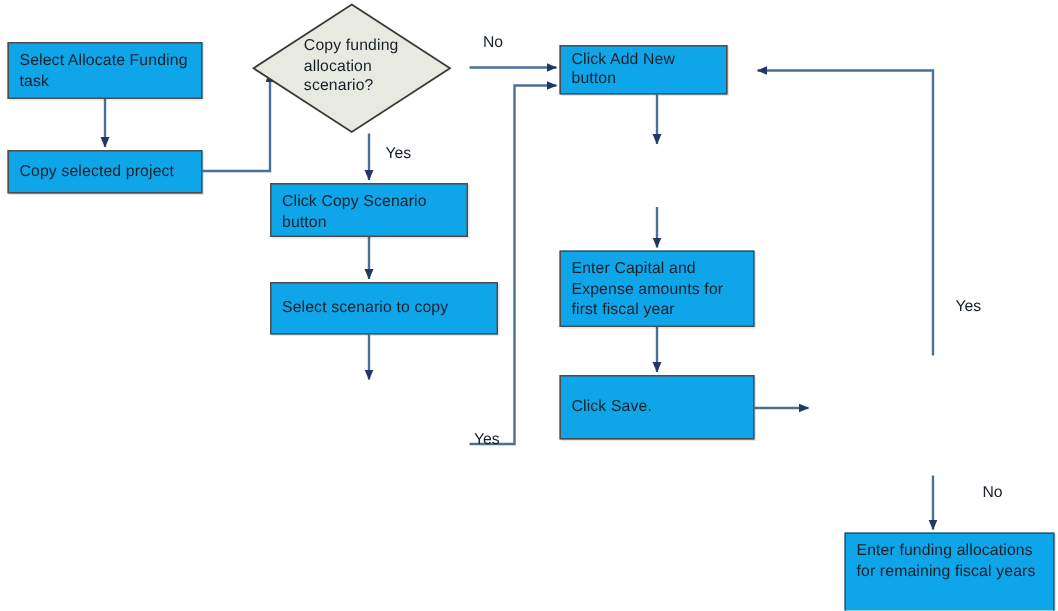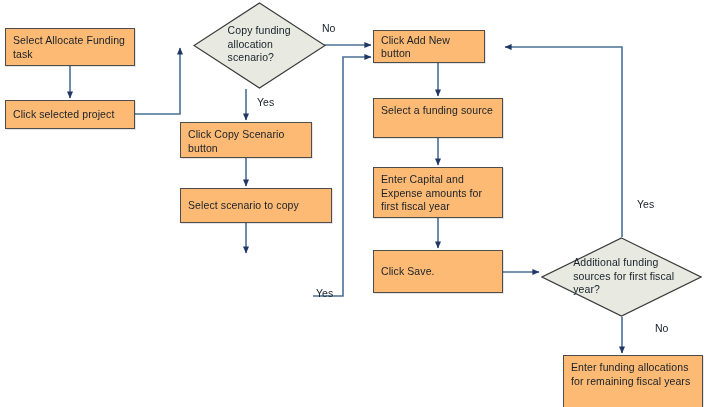--- a/index.html
+++ b/index.html
@@ -7,21 +7,21 @@
     width:705px;height:407px;background:#ffffff;
     font-family:"Liberation Sans", sans-serif;
     overflow:hidden;
   }
   #canvas{position:relative;width:705px;height:407px;}
   svg#edges{position:absolute;left:0;top:0;width:705px;height:407px;}
 
   .node{position:absolute;box-sizing:border-box;}
 
   .proc{
-    background:#fdba74;
+    background:#0ea5e9;
     border:1px solid #4d4d4d;
     box-shadow:1px 1px 0 rgba(0,0,0,0.10);
   }
   .proc .txt{
     position:absolute;left:7px;right:4px;top:5px;
     font-size:10.5px;line-height:13.5px;color:#17202a;
     letter-spacing:.1px;
   }
   .proc.vcenter .txt{top:50%;transform:translateY(-50%);}
 
@@ -81,65 +81,56 @@
 
       <path d="M622,317 L622,353" marker-end="url(#ah)"></path>
     </g>
   </svg>
 
   <div class="node proc" style="left:5px;top:28px;width:130px;height:38px;">
     <div class="txt">Select Allocate Funding task</div>
   </div>
 
   <div class="node proc vcenter" style="left:5px;top:100px;width:130px;height:29px;">
-    <div class="txt">Click selected project</div>
+    <div class="txt">Copy selected project</div>
   </div>
 
   <div class="node proc" style="left:180px;top:122px;width:132px;height:36px;padding-left:37px;">
     <div class="txt">Click Copy Scenario button</div>
   </div>
 
   <div class="node proc vcenter" style="left:180px;top:188px;width:152px;height:35px;">
     <div class="txt">Select scenario to copy</div>
   </div>
 
   <div class="node proc vcenter" style="left:373px;top:30px;width:112px;height:33px;">
     <div class="txt">Click Add New button</div>
   </div>
 
-  <div class="node proc" style="left:373px;top:98px;width:130px;height:40px;">
-    <div class="txt">Select a funding source</div>
-  </div>
 
   <div class="node proc" style="left:373px;top:167px;width:130px;height:51px;">
     <div class="txt">Enter Capital and Expense amounts for first fiscal year</div>
   </div>
 
   <div class="node proc vcenter" style="left:373px;top:250px;width:130px;height:43px;">
     <div class="txt">Click Save.</div>
   </div>
 
   <div class="node proc" style="left:563px;top:355px;width:140px;height:57px;">
     <div class="txt">Enter funding allocations for remaining fiscal years</div>
   </div>
 
-  <div class="node dec" style="left:193px;top:2px;width:133px;height:87px;">
+  <div class="node dec" style="left:168px;top:2px;width:133px;height:87px;">
     <svg class="shape" viewBox="0 0 133 87" preserveAspectRatio="none">
       <polygon points="66.5,1 132,43.5 66.5,86 1,43.5" fill="#e8e9e0" stroke="#3a3a3a" stroke-width="1.2"></polygon>
     </svg>
     <div class="txt" style="top:22px;">Copy funding allocation scenario?</div>
   </div>
 
 
-  <div class="node dec" style="left:541px;top:237px;width:161px;height:80px;">
-    <svg class="shape" viewBox="0 0 161 80" preserveAspectRatio="none">
-      <polygon points="80.5,1 160,40 80.5,79 1,40" fill="#e8e9e0" stroke="#3a3a3a" stroke-width="1.2"></polygon>
-    </svg>
-    <div class="txt" style="top:19px;left:20%;right:10%;">Additional funding sources for first fiscal year?</div>
-  </div>
 
   <div class="elabel" style="left:322px;top:22px;">No</div>
   <div class="elabel" style="left:257px;top:96px;">Yes</div>
   <div class="elabel" style="left:316px;top:287px;">Yes</div>
   <div class="elabel" style="left:637px;top:198px;">Yes</div>
   <div class="elabel" style="left:655px;top:322px;">No</div>
 
 </div>
 
 </body></html>

